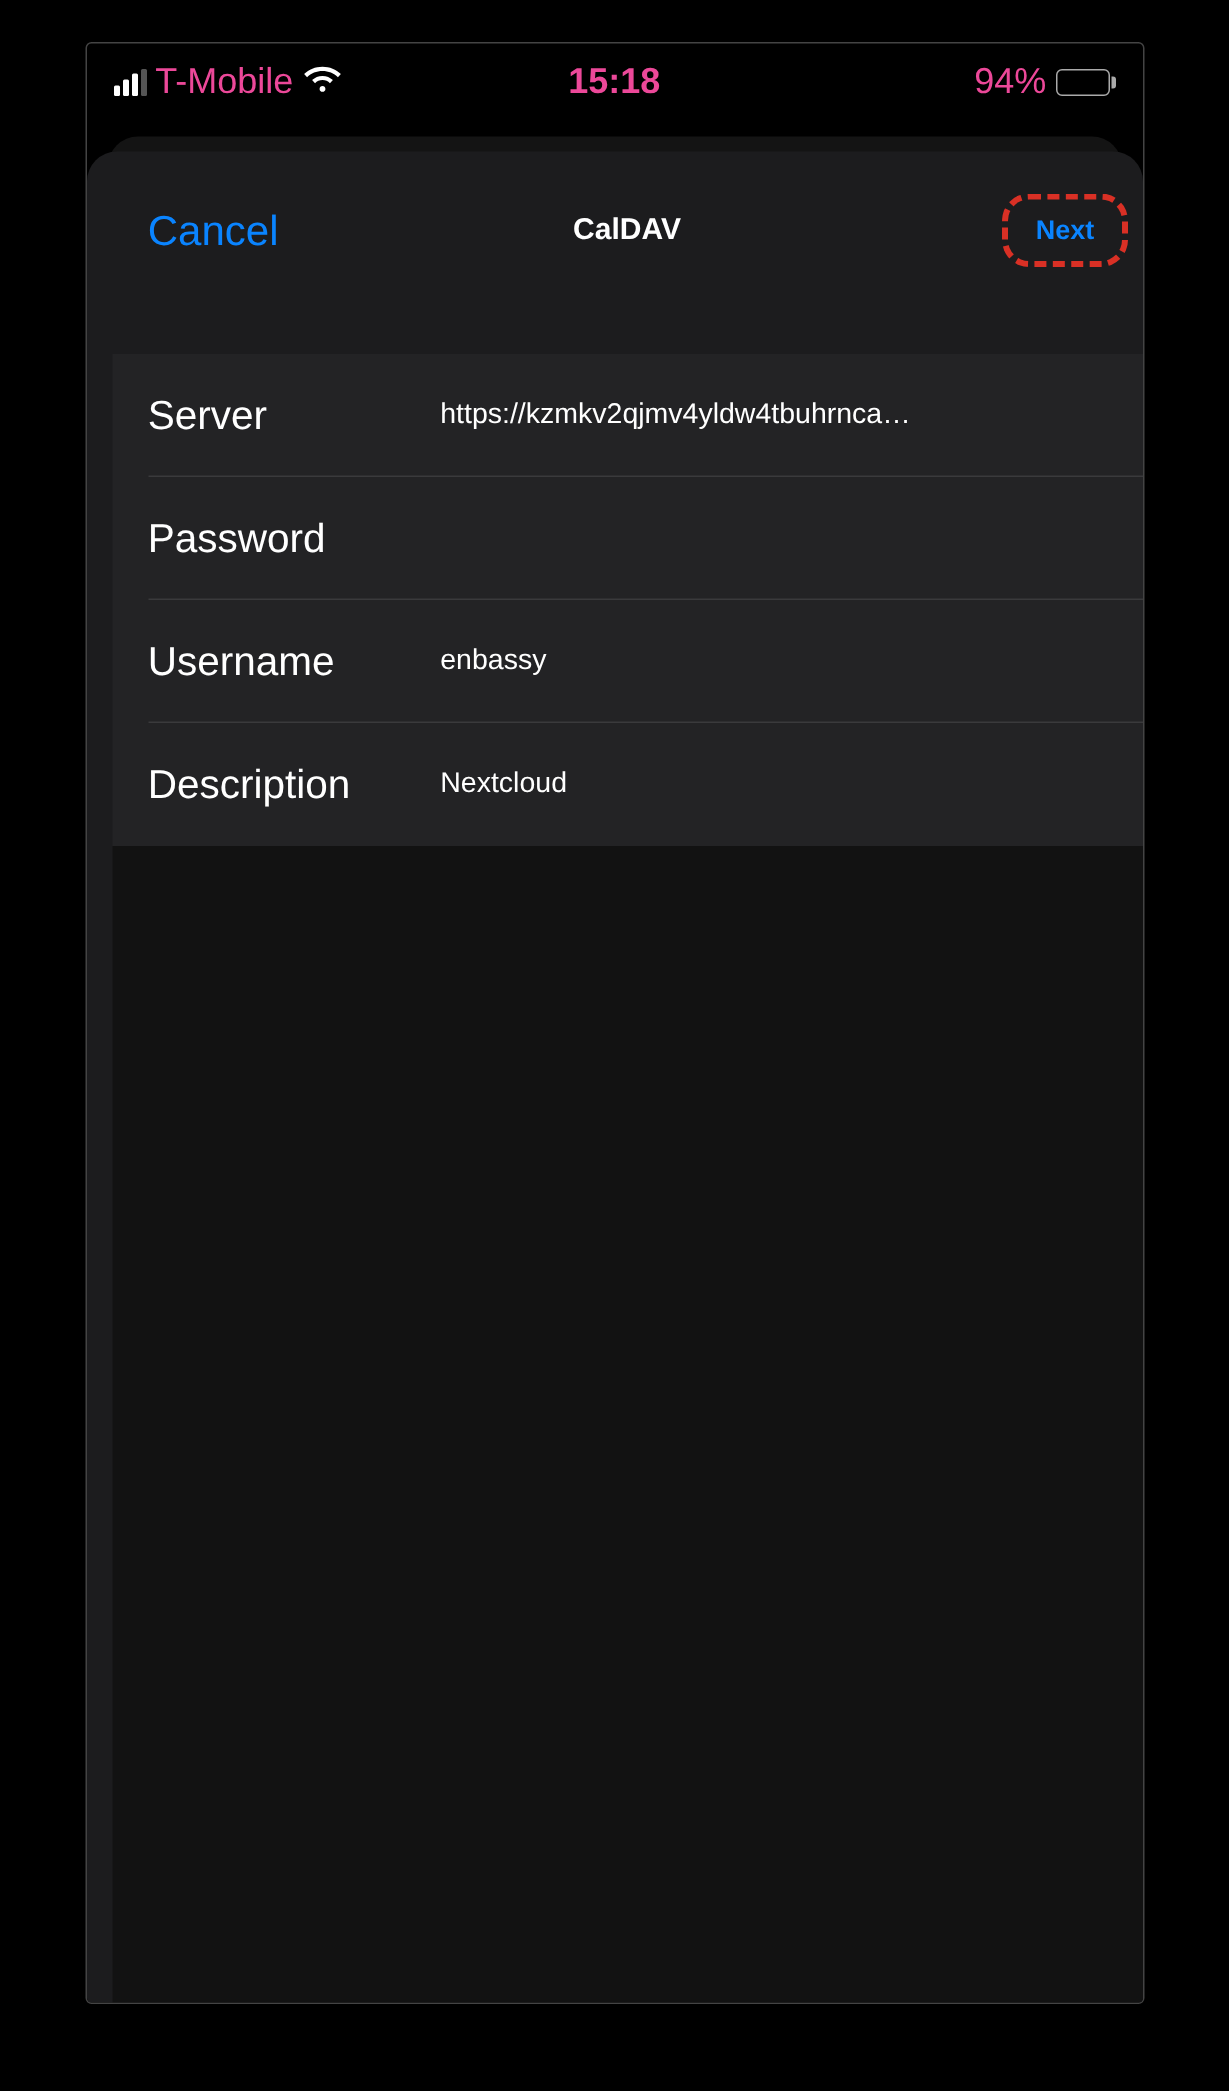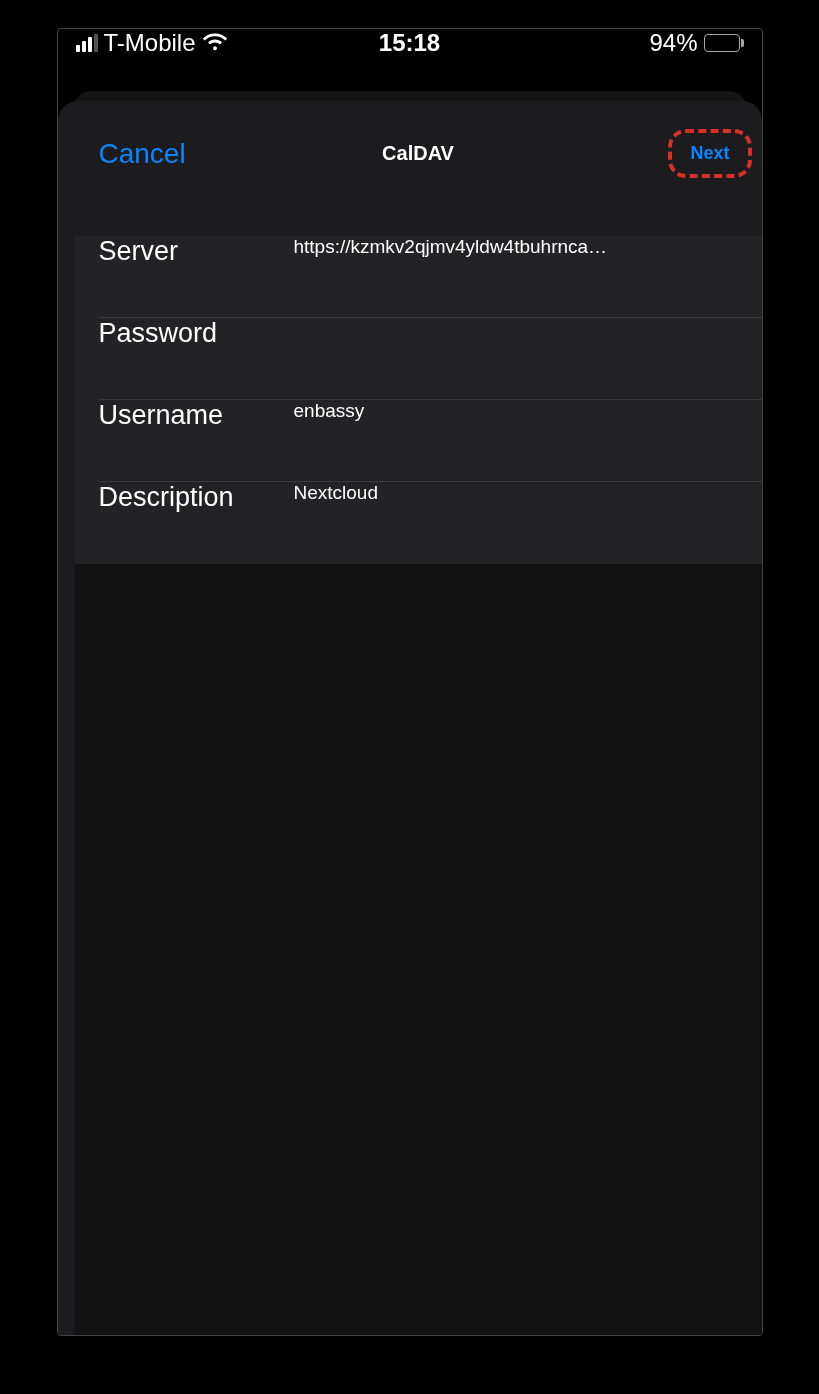--- a/index.html
+++ b/index.html
@@ -25,24 +25,24 @@
       background: #000;
       border: 1px solid #444;
       border-radius: 4px;
       overflow: hidden;
       position: relative;
     }
     
     .status-bar {
       height: 40px;
       display: flex;
-      align-items: flex-start;
+      align-items: flex-end;
       justify-content: space-between;
       padding: 0 18px;
-      color: #ffffff;
+      color: #ec4899;
       font-size: 24px;
       font-weight: 500;
     }
     
     .status-left {
       display: flex;
       align-items: center;
       gap: 6px;
     }
     
@@ -184,21 +184,21 @@
       pointer-events: none;
     }
     
     .form-section {
       background: #232325;
       margin-top: 30px;
     }
     
     .form-row {
       display: flex;
-      align-items: flex-start;
+      align-items: center;
       height: 82px;
       padding: 0 24px;
       position: relative;
     }
     
     .form-row:not(:last-child)::after {
       content: "";
       position: absolute;
       left: 24px;
       right: 0;

